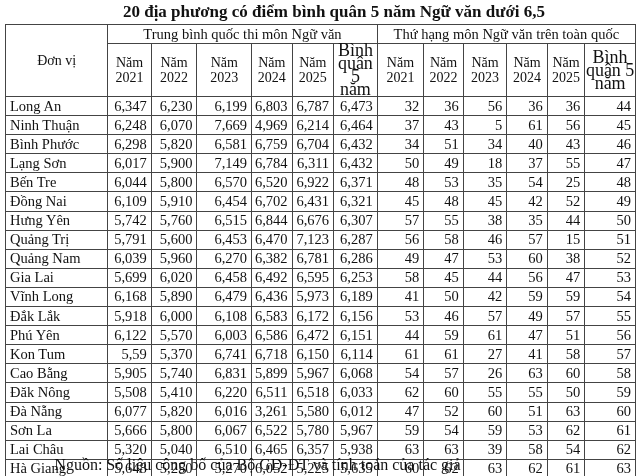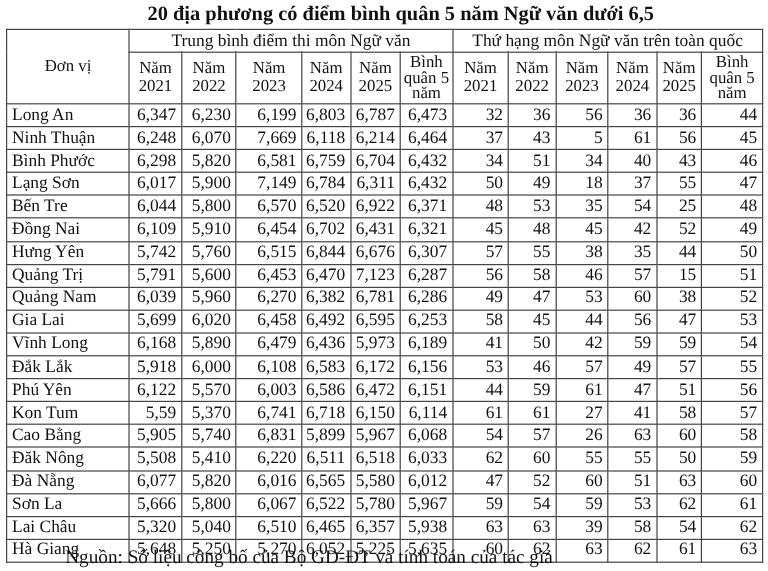--- a/index.html
+++ b/index.html
@@ -3,21 +3,21 @@
 <meta charset="utf-8">
 <style>
   html, body { margin:0; padding:0; background:#fff; }
   body { width:640px; height:476px; overflow:hidden; font-family:"Liberation Serif", "DejaVu Serif", serif; color:#111; }
   .title { text-align:center; font-weight:bold; font-size:17px; height:22px; line-height:22px; margin-top:1px;padding-left:28px; }
   table { border-collapse:collapse; position:absolute; left:5px; top:24px; width:631px; table-layout:fixed; }
   td, th { border:1px solid #444; padding:0; font-weight:normal; }
   th { font-size:14px; line-height:15px; text-align:center; vertical-align:middle; }
   th.group { height:18px; font-size:14.5px; }
   th.yr { height:42px;font-family:Liberation Serif, serif; }
-  th.bq { font-size:14px; line-height:13px; }
+  th.bq { font-size:18px; line-height:13px; }
   td { font-size:14.5px; height:18.1px; line-height:17px; text-align:right; padding-right:4px; }
   td.name { text-align:left; padding-left:4px; padding-right:16px; }
   .source { position:absolute; left:0; width:515px; top:456px; text-align:center; font-size:16px; line-height:18px; }
 </style>
 </head>
 <body>
 
 <div class="title">20 địa phương có điểm bình quân 5 năm Ngữ văn dưới 6,5</div>
 
 <table>
@@ -32,21 +32,21 @@
     <col style="width:46px">
       <col style="width:39px">
       <col style="width:43px">
       <col style="width:40px">
       <col style="width:37px">
       <col style="width:50px">
   </colgroup>
   <thead>
     <tr>
       <th rowspan="2">Đơn vị</th>
-      <th colspan="6" class="group">Trung bình điểm thi môn Ngữ văn</th>
+      <th colspan="6" class="group">Trung bình quốc thi môn Ngữ văn</th>
       <th colspan="6" class="group">Thứ hạng môn Ngữ văn trên toàn quốc</th>
     </tr>
     <tr id="yr-row">
         <th class="yr">Năm 2021</th>
         <th class="yr">Năm 2022</th>
         <th class="yr">Năm 2023</th>
         <th class="yr">Năm 2024</th>
         <th class="yr">Năm 2025</th>
         <th class="yr bq">Bình quân 5 năm</th>
         <th class="yr">Năm 2021</th>
@@ -71,21 +71,21 @@
         <td>56</td>
         <td>36</td>
         <td>36</td>
         <td>44</td>
       </tr>
       <tr>
         <td class="name">Ninh Thuận</td>
         <td>6,248</td>
         <td>6,070</td>
         <td>7,669</td>
-        <td>6,118</td>
+        <td>4,969</td>
         <td>6,214</td>
         <td>6,464</td>
         <td>37</td>
         <td>43</td>
         <td>5</td>
         <td>61</td>
         <td>56</td>
         <td>45</td>
       </tr>
       <tr>
@@ -296,21 +296,21 @@
         <td>55</td>
         <td>55</td>
         <td>50</td>
         <td>59</td>
       </tr>
       <tr>
         <td class="name">Đà Nẵng</td>
         <td>6,077</td>
         <td>5,820</td>
         <td>6,016</td>
-        <td>6,565</td>
+        <td>3,261</td>
         <td>5,580</td>
         <td>6,012</td>
         <td>47</td>
         <td>52</td>
         <td>60</td>
         <td>51</td>
         <td>63</td>
         <td>60</td>
       </tr>
       <tr>

